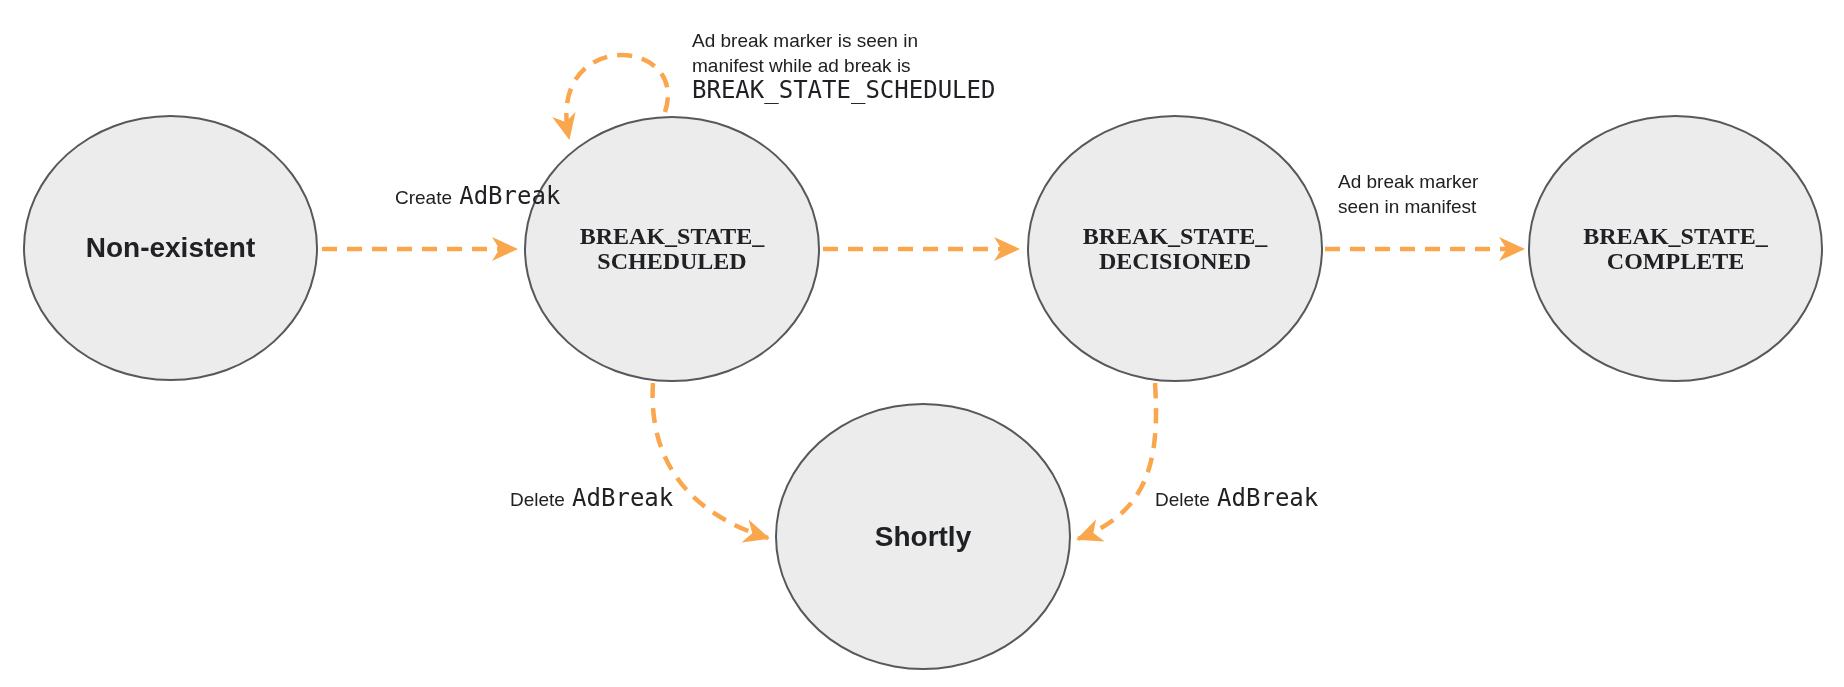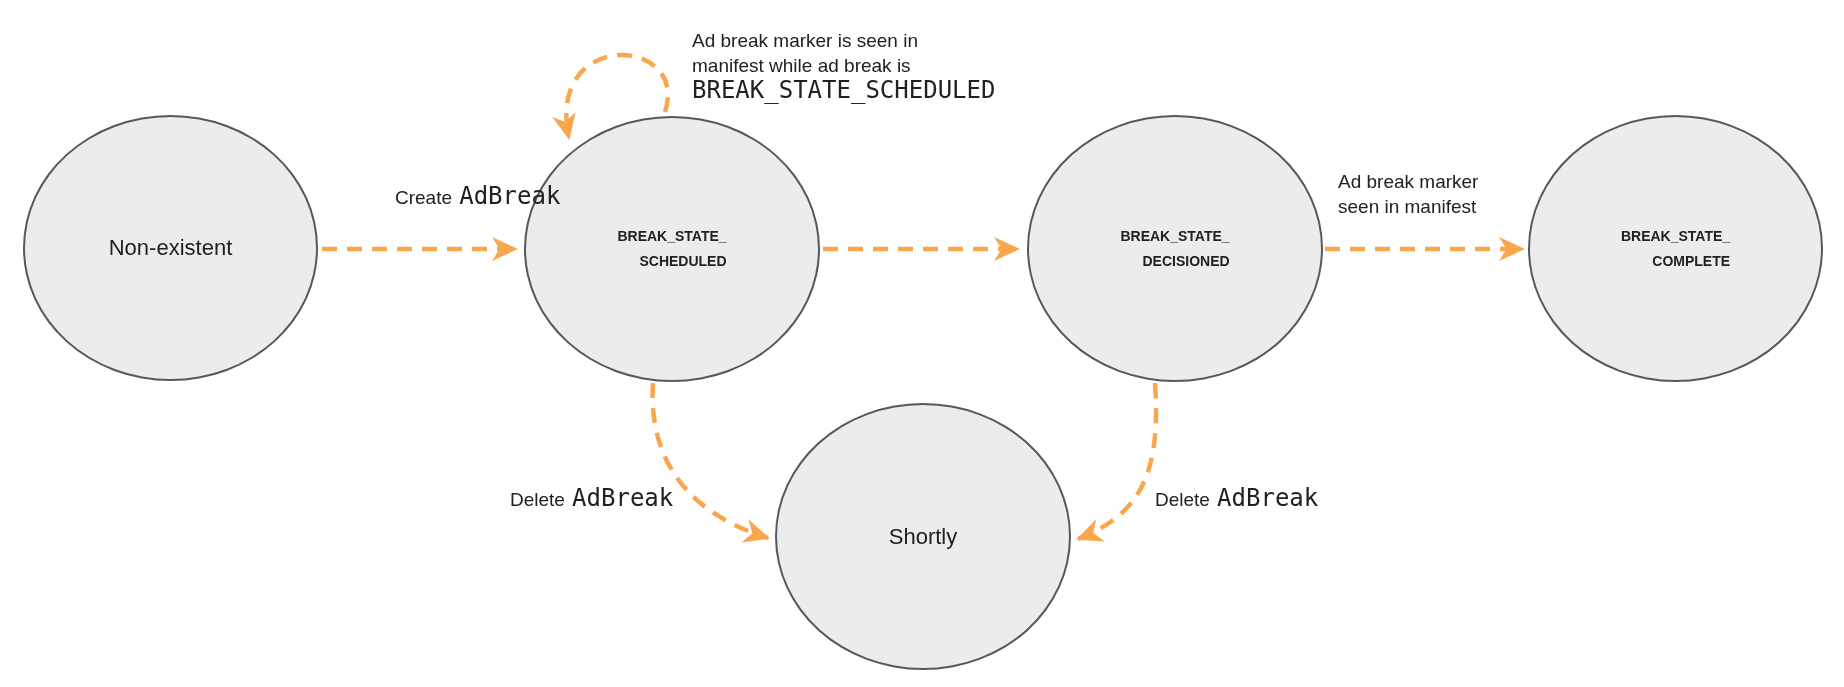--- a/index.html
+++ b/index.html
@@ -41,30 +41,29 @@
     align-items: center;
     justify-content: center;
     text-align: center;
   }
   .node .node-label {
     white-space: pre-line;
     color: var(--text_color);
   }
   .node-sans .node-label {
     font-family: "Liberation Sans", sans-serif;
-    font-weight: normal;
-    font-size: 22px;
+    font-weight: bold;
+    font-size: 28px;
     line-height: 26px;
   }
   .node-mono .node-label {
-    font-family: Liberation Sans, sans-serif;
+    font-family: Liberation Serif, serif;
     font-weight: bold;
-    font-size: 14px;
+    font-size: 24px;
     line-height: 25px;
-    text-align: right;
   }
   .elabel {
     position: absolute;
     font-size: 19px;
     line-height: 25px;
     white-space: nowrap;
     color: var(--text_color);
   }
   .mono {
     font-family: "DejaVu Sans Mono", monospace;

